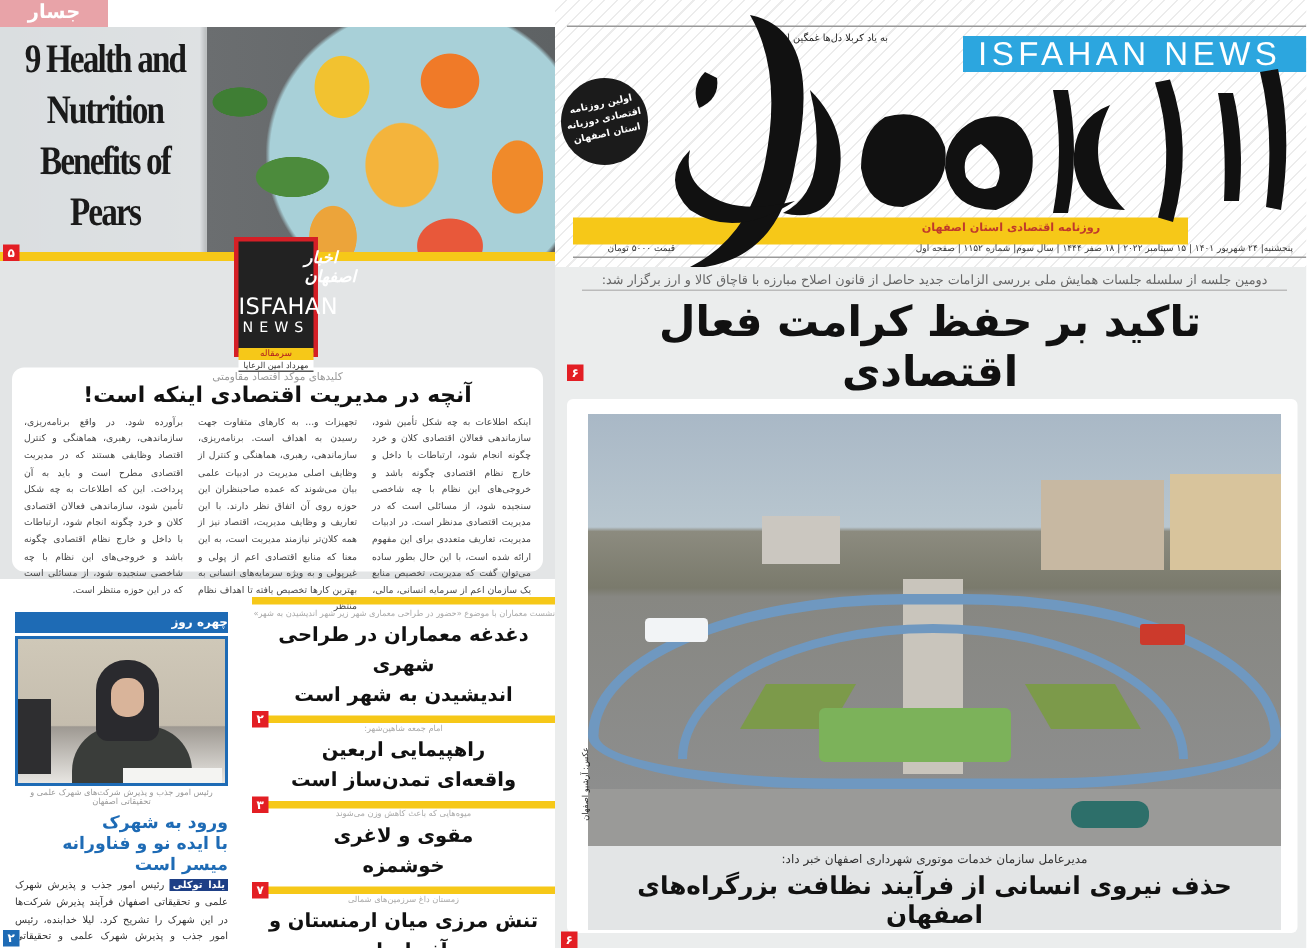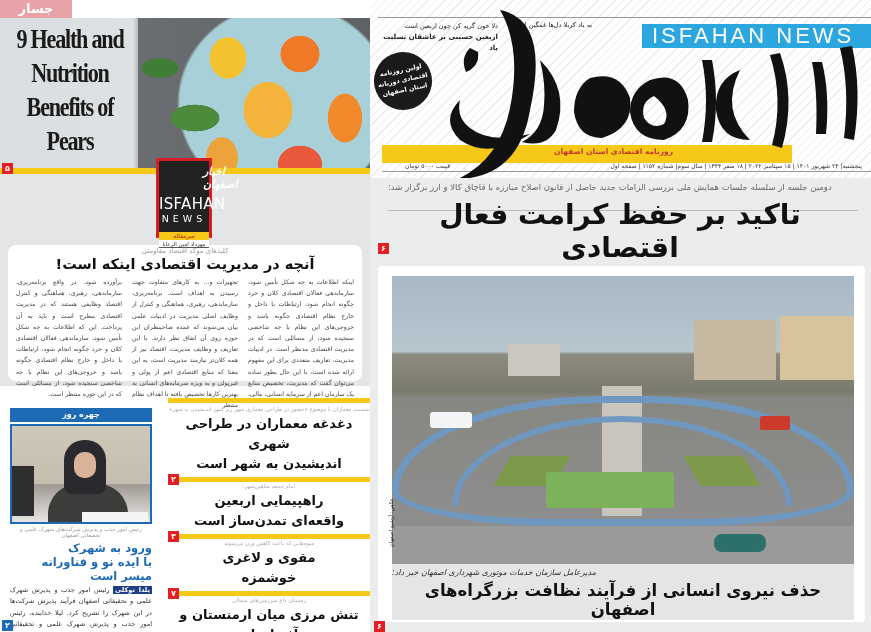--- a/index.html
+++ b/index.html
@@ -33,21 +33,21 @@
   .logo-box .en2{color:#fff;font-size:9.5px;text-align:center;letter-spacing:4px;}
   .logo-yellow{position:absolute;left:159px;top:232px;width:50px;height:8px;background:#f6c818;color:#b21a1f;font-size:6px;text-align:center;line-height:8px;z-index:3;direction:rtl;}
   .logo-author{position:absolute;left:159px;top:240px;width:50px;height:8px;background:#fff;color:#333;font-size:5.5px;text-align:center;line-height:8px;z-index:3;direction:rtl;border-bottom:1px solid #555;}
   .editorial-card{position:absolute;left:8px;top:245px;width:354px;height:136px;background:#fff;border-radius:8px;direction:rtl;}
   .ed-kicker{text-align:center;font-size:7px;color:#999;margin-top:2px;}
   .ed-title{text-align:center;font-size:14.5px;font-weight:bold;color:#111;margin-top:1px;}
   .ed-cols{display:flex;gap:10px;padding:4px 8px 0 8px;}
   .ed-col{flex:1;font-size:6.2px;line-height:11.2px;color:#444;text-align:justify;}
 
   .chehre{position:absolute;left:10px;top:408px;width:142px;height:224px;}
-  .chehre-head{height:14px;background:#1e6bb5;color:#fff;font-size:8px;text-align:center;line-height:14px;font-weight:bold;direction:rtl;}
+  .chehre-head{height:14px;background:#1e6bb5;color:#fff;font-size:8px;line-height:14px;font-weight:bold;direction:rtl;}
   .chehre-photo{margin-top:2px;height:100px;border:2px solid #1e6bb5;position:relative;overflow:hidden;
     background:linear-gradient(180deg,#cfc8b8 0%,#c5bdae 60%,#9e9992 61%,#e8e6e2 100%);}
   .chehre-photo .hijab{position:absolute;left:52px;top:14px;width:42px;height:54px;background:#2a2a2e;border-radius:20px 20px 8px 8px;}
   .chehre-photo .face{position:absolute;left:62px;top:26px;width:22px;height:26px;background:#d9b49a;border-radius:10px;}
   .chehre-photo .body{position:absolute;left:36px;top:58px;width:80px;height:44px;background:#3a3d3a;border-radius:30px 30px 0 0;}
   .chehre-photo .monitor{position:absolute;left:0;top:40px;width:22px;height:50px;background:#2e2e30;}
   .chehre-photo .paper{position:absolute;left:70px;top:86px;width:66px;height:12px;background:#f4f4f2;}
   .chehre-caption{font-size:5.5px;color:#999;text-align:center;margin-top:2px;direction:rtl;}
   .chehre-title{font-size:11.5px;font-weight:bold;color:#1e6bb5;text-align:right;line-height:14px;margin-top:3px;direction:rtl;}
   .chehre-body{font-size:6.6px;line-height:11.4px;color:#333;text-align:justify;direction:rtl;margin-top:2px;}
@@ -63,49 +63,49 @@
   
   .right{position:absolute;left:370px;top:0;width:501px;height:632px;}
   .masthead{position:absolute;left:0;top:0;width:501px;height:178px;overflow:hidden;
     background:repeating-linear-gradient(135deg,#fff 0,#fff 5px,#ececec 5px,#ececec 6px);}
   .mh-topline{position:absolute;left:8px;top:17px;width:493px;height:1px;background:#999;}
   .mh-quote-right{position:absolute;left:142px;top:21px;width:80px;font-size:6.5px;color:#222;direction:rtl;text-align:right;}
   .mh-quote-left{position:absolute;left:8px;top:21px;width:120px;font-size:6.5px;color:#222;direction:rtl;text-align:right;line-height:11px;}
   .mh-quote-left .l2{font-weight:bold;font-size:7px;}
   .isfahan-news{position:absolute;left:272px;top:24px;width:229px;height:24px;background:#2ca6df;color:#fff;font-size:22px;letter-spacing:3px;line-height:24px;padding-left:10px;white-space:nowrap;font-family:"Liberation Sans",sans-serif;}
   .mh-yellow{position:absolute;left:12px;top:145px;width:410px;height:18px;background:#f6c818;}
-  .mh-daily{position:absolute;left:184px;top:147px;width:240px;font-size:7.5px;color:#c0392b;text-align:left;direction:rtl;font-weight:bold;}
+  .mh-daily{position:absolute;left:184px;top:147px;width:240px;font-size:7.5px;color:#c0392b;text-align:center;direction:rtl;font-weight:bold;}
   .mh-date{position:absolute;left:200px;top:162px;width:292px;font-size:6px;color:#333;direction:rtl;text-align:right;white-space:nowrap;}
   .mh-price{position:absolute;left:20px;top:162px;width:60px;font-size:6px;color:#333;direction:rtl;}
   .mh-bottomline{position:absolute;left:12px;top:171px;width:489px;height:1px;background:#999;}
   .mh-logo{position:absolute;left:70px;top:0;width:430px;height:178px;pointer-events:none;}
   .badge{position:absolute;left:4px;top:52px;width:58px;height:58px;background:#1b1b1b;border-radius:50%;color:#fff;font-size:6.3px;text-align:center;line-height:10px;padding-top:13px;direction:rtl;transform:rotate(-12deg);font-weight:bold;}
 
   .lead-area{position:absolute;left:0;top:178px;width:501px;height:454px;background:#ebeded;}
-  .lead-kicker{position:absolute;left:18px;top:4px;width:470px;font-size:8.5px;color:#666;direction:rtl;text-align:left;border-bottom:1px solid #bbb;padding-bottom:18px;white-space:nowrap;}
+  .lead-kicker{position:absolute;left:18px;top:4px;width:470px;font-size:8.5px;color:#666;direction:rtl;text-align:center;border-bottom:1px solid #bbb;padding-bottom:1px;white-space:nowrap;}
   .lead-title{position:absolute;left:30px;top:20px;width:440px;font-size:28px;font-weight:bold;color:#111;text-align:center;direction:rtl;letter-spacing:-1px;}
   .card2{position:absolute;left:8px;top:88px;width:487px;height:356px;background:#fff;border-radius:4px;}
   .road-photo{position:absolute;left:14px;top:10px;width:462px;height:290px;overflow:hidden;
     background:linear-gradient(180deg,#a9b8c6 0%,#b8c6cf 26%,#8c8b7f 27%,#7a7a6c 40%,#878782 42%,#8f9091 100%);}
   .rp-bldg1{position:absolute;left:302px;top:44px;width:82px;height:60px;background:#c7b8a2;}
   .rp-bldg2{position:absolute;left:388px;top:40px;width:74px;height:64px;background:#d8c49c;}
   .rp-bldg3{position:absolute;left:116px;top:68px;width:52px;height:32px;background:#cbc7c0;}
   .rp-ramp{position:absolute;left:0;top:120px;width:462px;height:130px;border:7px solid #6f98c0;border-radius:50% 50% 40% 40%/80% 80% 30% 30%;background:transparent;}
   .rp-ramp2{position:absolute;left:60px;top:140px;width:340px;height:90px;border:6px solid #6f98c0;border-bottom:none;border-radius:50% 50% 0 0/100% 100% 0 0;}
   .rp-median{position:absolute;left:210px;top:110px;width:40px;height:130px;background:#c9c5bc;}
   .rp-grass1{position:absolute;left:110px;top:180px;width:60px;height:30px;background:#7c9a4a;transform:skewX(-30deg);}
   .rp-grass2{position:absolute;left:300px;top:180px;width:60px;height:30px;background:#7c9a4a;transform:skewX(30deg);}
   .rp-bus{position:absolute;left:154px;top:196px;width:128px;height:36px;background:#7cb25a;border-radius:4px;}
   .rp-bus2{position:absolute;left:38px;top:136px;width:42px;height:16px;background:#f2f4f6;border-radius:3px;}
   .rp-bus3{position:absolute;left:368px;top:140px;width:30px;height:14px;background:#cc3a2c;border-radius:2px;}
   .rp-car{position:absolute;left:322px;top:258px;width:52px;height:18px;background:#2d6f6a;border-radius:8px;}
   .rp-road{position:absolute;left:0;top:250px;width:462px;height:40px;background:#9a9a98;}
   .photo-credit{position:absolute;left:10px;top:232px;font-size:5.5px;color:#222;writing-mode:vertical-rl;transform:rotate(180deg);direction:rtl;}
   .bottom-story{position:absolute;left:14px;top:298px;width:462px;height:56px;background:#e3e5e6;direction:rtl;}
-  .bs-kicker{font-size:8px;color:#333;text-align:left;margin-top:4px;font-style:italic;}
+  .bs-kicker{font-size:8px;color:#333;text-align:center;margin-top:4px;}
   .bs-title{font-size:16.5px;font-weight:bold;color:#111;text-align:center;margin-top:4px;letter-spacing:-0.5px;}
 </style>
 </head>
 <body>
 
 <div class="page">
 
   <div class="left">
     <div class="jesar-tag">جسار</div>
 
@@ -201,24 +201,20 @@
         </div>
 
       </div>
     </div>
   </div>
 
   <div class="right">
     <div class="masthead">
       <div class="mh-topline"></div>
       <div class="mh-quote-right">به یاد کربلا دل‌ها غمگین است</div>
-      <div class="mh-quote-left">
-        <div>دلا خون گریه کن چون اربعین است</div>
-        <div class="l2">اربعین حسینی بر عاشقان تسلیت باد</div>
-      </div>
       <div class="isfahan-news">ISFAHAN NEWS</div>
       <div class="mh-yellow"></div>
       <div class="mh-daily">روزنامه اقتصادی استان اصفهان</div>
       <div class="mh-date">پنجشنبه| ۲۴ شهریور ۱۴۰۱ | ۱۵ سپتامبر ۲۰۲۲ | ۱۸ صفر ۱۴۴۴ | سال سوم| شماره ۱۱۵۲ | صفحه اول</div>
       <div class="mh-price">قیمت ۵۰۰۰ تومان</div>
       <div class="mh-bottomline"></div>
 
       <svg class="mh-logo" viewBox="0 0 430 178">
         <g fill="#111">
           <path d="M400 48 q10 40 4 90 l10 2 q8 -50 -2 -94 z"></path>

